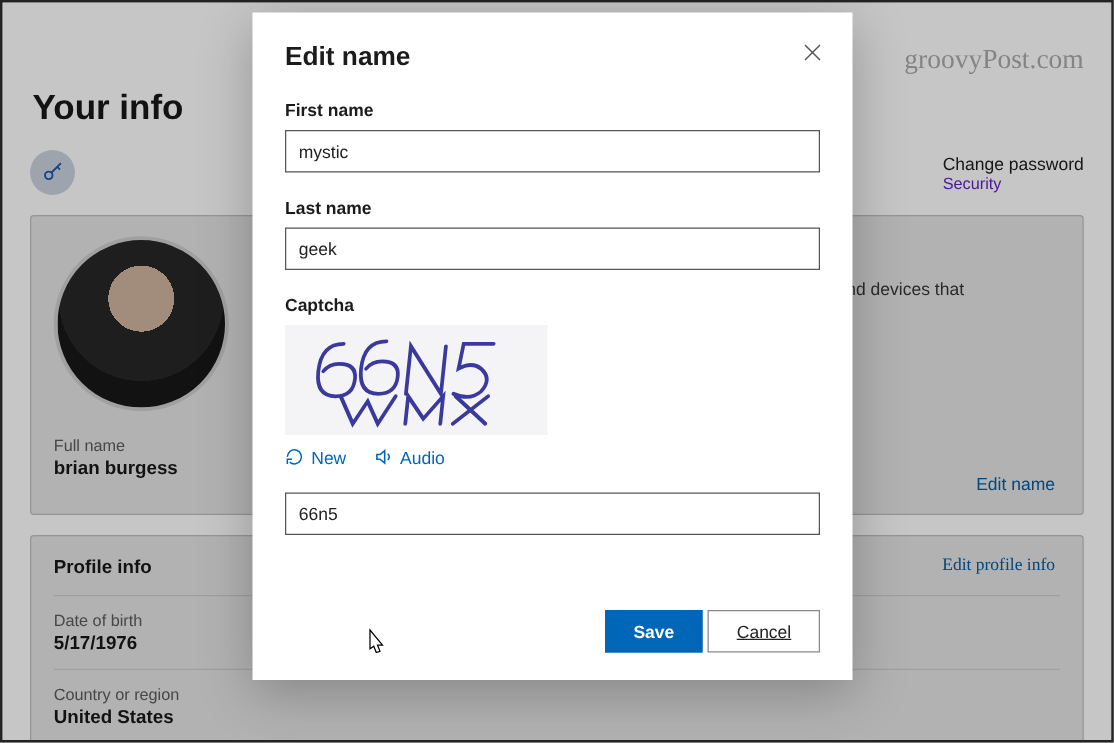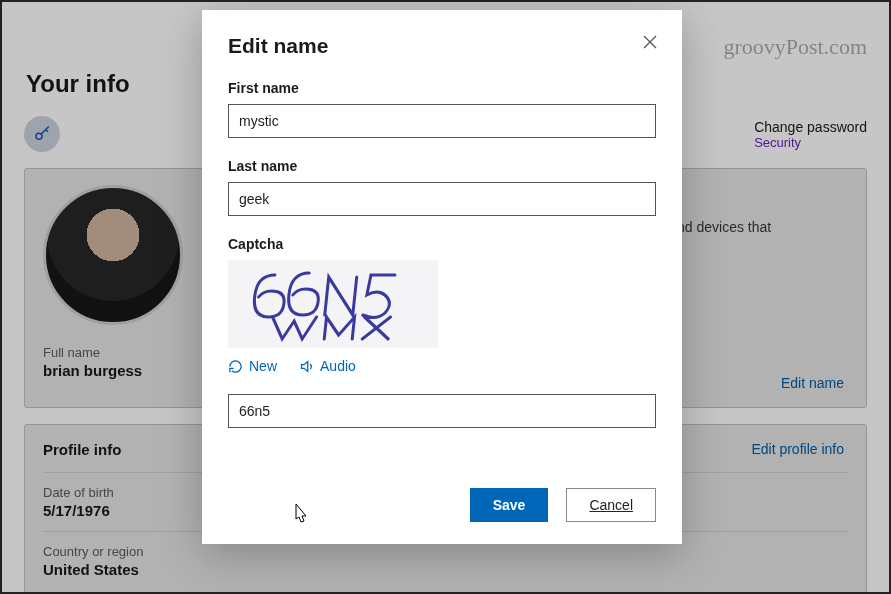--- a/index.html
+++ b/index.html
@@ -1,21 +1,21 @@
 <!DOCTYPE html>
 <html><head>
 <meta charset="utf-8">
 <style>
   * { box-sizing: border-box; margin: 0; padding: 0; }
   html, body { width: 891px; height: 594px; overflow: hidden; font-family: "Segoe UI", Arial, sans-serif; }
   body { position: relative; background: #f2f2f2; border: 2px solid #222; }
   .bg { position: absolute; inset: 0; filter: brightness(0.85); padding: 20px 22px; }
   .overlay { position: absolute; inset: 0; background: rgba(0,0,0,0.18); pointer-events: none; }
   .watermark { position: absolute; top: 32px; right: 22px; color: #bfbfbf; font-size: 22px; font-family: Georgia, serif; }
-  .page-title { font-size: 24px; font-weight: 600; margin: 48px 0 18px 2px; color: #1b1b1b; }
+  .page-title { font-size: 28px; font-weight: 600; margin: 48px 0 18px 2px; color: #1b1b1b; }
   .change-row { display: flex; align-items: center; gap: 14px; margin-bottom: 16px; justify-content: space-between; }
   .key-circle { width: 36px; height: 36px; border-radius: 50%; background: #e3edf9; display: flex; align-items: center; justify-content: center; color: #2161c2; }
   .cp-text { font-size: 14px; color: #222; }
   .cp-sub { font-size: 13px; color: #6d28d9; }
   .card { background: #fff; border: 1px solid #d6d6d6; border-radius: 3px; padding: 16px 18px; margin-bottom: 16px; }
   .card.rel { position: relative; }
   .desc-text { color: #3d3d3d; font-size: 14px; position: absolute; left: 610px; top: 50px; }
   .avatar { width: 140px; height: 140px; border-radius: 50%; background: radial-gradient(circle at 50% 35%, #e9c9b2 0 24%, #2b2b2b 24% 60%, #1a1a1a 60% 100%); border: 3px solid #e6e6e6; margin-bottom: 20px; }
   .label-sm { font-size: 13px; color: #666; }
   .value-bold { font-size: 15px; font-weight: 600; color: #1b1b1b; margin-top: 2px; }
@@ -26,22 +26,22 @@
 
   
   .modal { position: absolute; left: 200px; top: 8px; width: 480px; background: #fff; box-shadow: 0 10px 40px rgba(0,0,0,0.25); padding: 24px 26px 22px 26px; z-index: 10; }
   .modal h2 { font-size: 21px; font-weight: 600; color: #1b1b1b; margin-bottom: 22px; }
   .close-x { position: absolute; top: 24px; right: 22px; width: 18px; height: 18px; cursor: pointer; color: #555; }
   .fld-label { font-size: 14px; font-weight: 600; color: #1b1b1b; margin-bottom: 8px; display: block; }
   .txt { width: 100%; height: 34px; border: 1px solid #555; padding: 0 10px; font-size: 14px; color: #222; font-family: inherit; }
   .group { margin-bottom: 20px; }
   .captcha-box { width: 210px; height: 88px; background: #f4f4f6; display: flex; align-items: center; justify-content: center; margin: 6px 0 10px 0; }
   .captcha-links { display: flex; gap: 22px; align-items: center; margin-bottom: 20px; }
-  .clink { color: #0067b8; font-size: 14px; display: inline-flex; align-items: flex-end; gap: 6px; cursor: pointer; }
-  .footer { display: flex; justify-content: flex-end; gap: 18px; margin-top: 60px; position: relative; }
+  .clink { color: #0067b8; font-size: 14px; display: inline-flex; align-items: flex-start; gap: 6px; cursor: pointer; }
+  .footer { display: flex; justify-content: flex-end; gap: 4px; margin-top: 60px; position: relative; }
   .btn { height: 34px; padding: 0 22px; font-size: 14px; cursor: pointer; font-family: inherit; }
   .btn-primary { background: #0067b8; border: 1px solid #0067b8; color: #fff; font-weight: 600; }
   .btn-secondary { background: #fff; border: 1px solid #888; color: #222; text-decoration: underline; }
   .cursor-img { position: absolute; width: 20px; height: 24px; pointer-events: none; }
   svg { display: block; }
 </style>
 </head>
 <body>
 
 <div class="bg">
@@ -63,21 +63,21 @@
 
   <div class="card rel" style="height:240px;">
     <div class="avatar"></div>
     <div class="desc-text">apps and devices that</div>
     <div class="label-sm">Full name</div>
     <div class="value-bold">brian burgess</div>
     <span class="edit-link link-editname">Edit name</span>
   </div>
 
   <div class="card rel">
-    <span class="edit-link" style="top:16px;">Edit profile info</span>
+    <span class="edit-link" style="top:16px;font-family:Liberation Serif, serif;">Edit profile info</span>
     <div class="card-title">Profile info</div>
     <div class="row-div">
       <div class="label-sm">Date of birth</div>
       <div class="value-bold">5/17/1976</div>
     </div>
     <div class="row-div">
       <div class="label-sm">Country or region</div>
       <div class="value-bold">United States</div>
     </div>
   </div>

